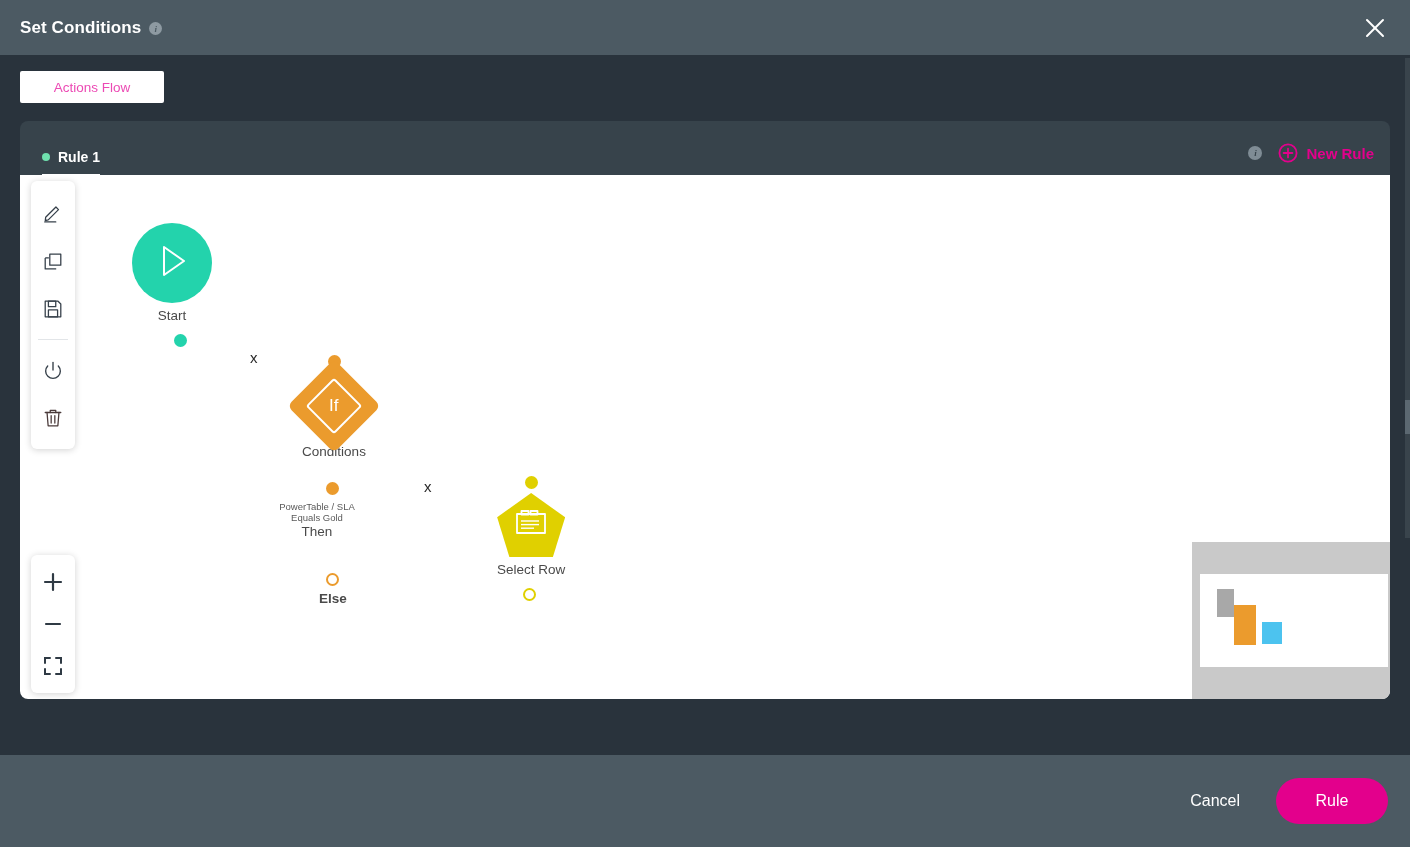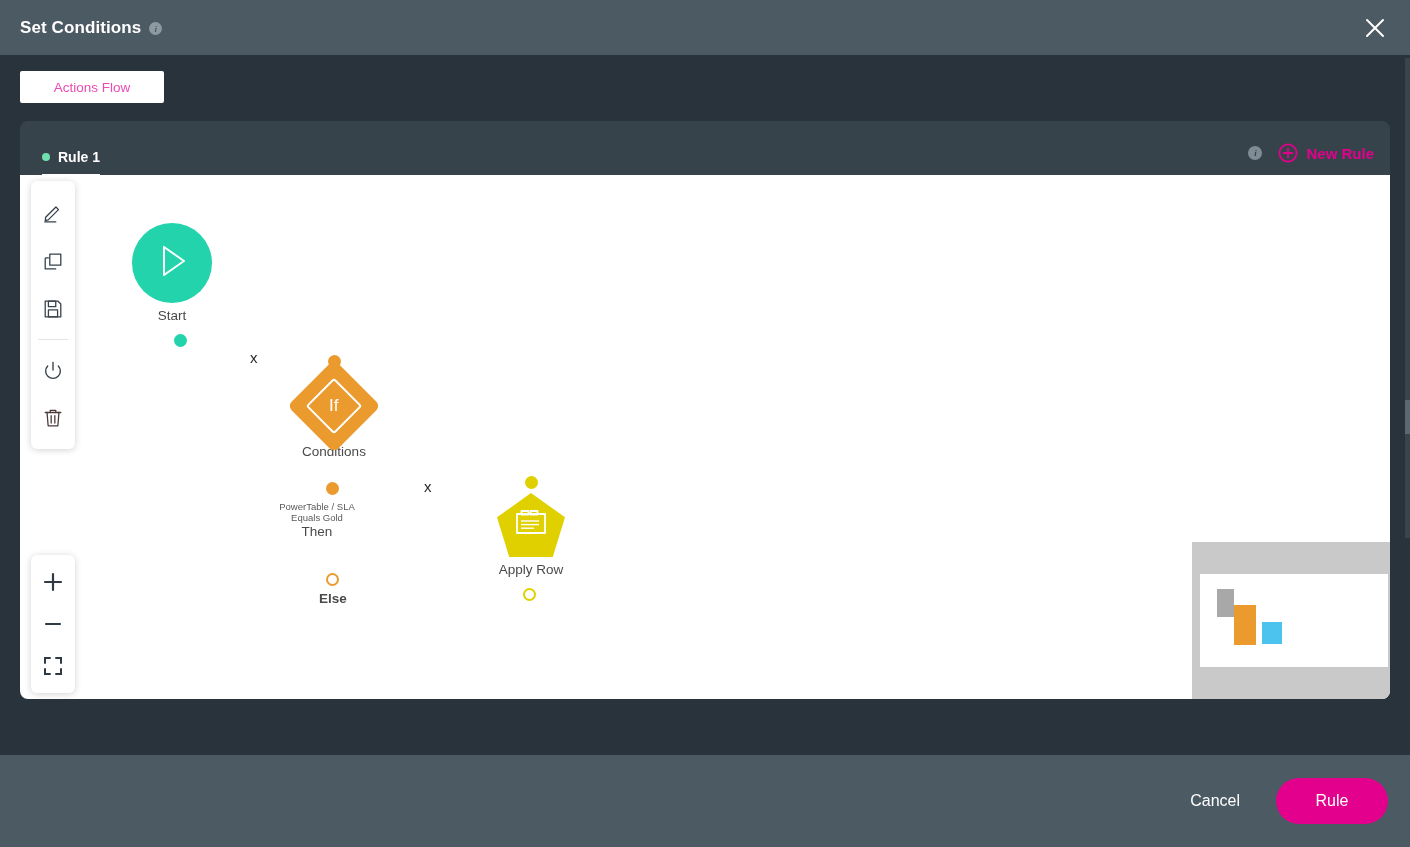--- a/index.html
+++ b/index.html
@@ -417,21 +417,21 @@
             <svg width="34" height="30" viewBox="0 0 34 30" fill="none" stroke="#ffffff" stroke-width="1.8" stroke-linejoin="round">
               <rect x="3" y="6" width="28" height="19"></rect>
               <rect x="7.5" y="3" width="7" height="3.6"></rect>
               <rect x="16.5" y="3" width="7" height="3.6"></rect>
               <line x1="7" y1="13" x2="25" y2="13" stroke-width="1.4"></line>
               <line x1="7" y1="16.6" x2="25" y2="16.6" stroke-width="1.4"></line>
               <line x1="7" y1="20.2" x2="20" y2="20.2" stroke-width="1.4"></line>
             </svg>
           </span>
         </div>
-        <span class="node-caption">Apply Row</span>
+        <span class="node-caption">Select Row</span>
       </div>
       <div class="port port-hollow-yellow" style="left:503px; top:413px;"></div>
 
       <div class="minimap">
         <div class="minimap-view">
           <div class="mm-rect" style="left:17px; top:15px; width:17px; height:28px; background:#a8a8a8;"></div>
           <div class="mm-rect" style="left:34px; top:31px; width:22px; height:40px; background:#eb9b2d;"></div>
           <div class="mm-rect" style="left:62px; top:48px; width:20px; height:22px; background:#4cc3ef;"></div>
         </div>
       </div>

